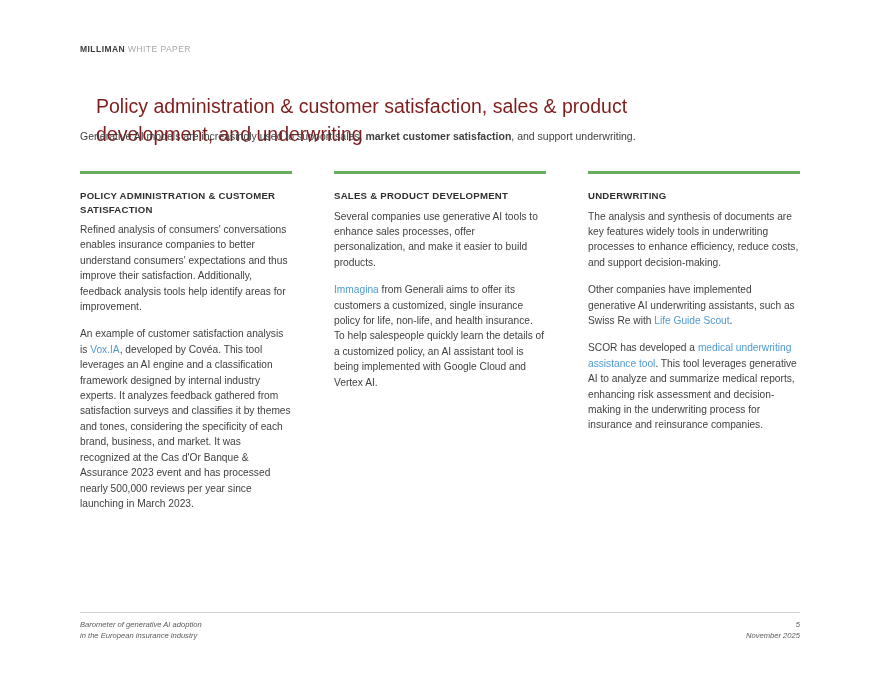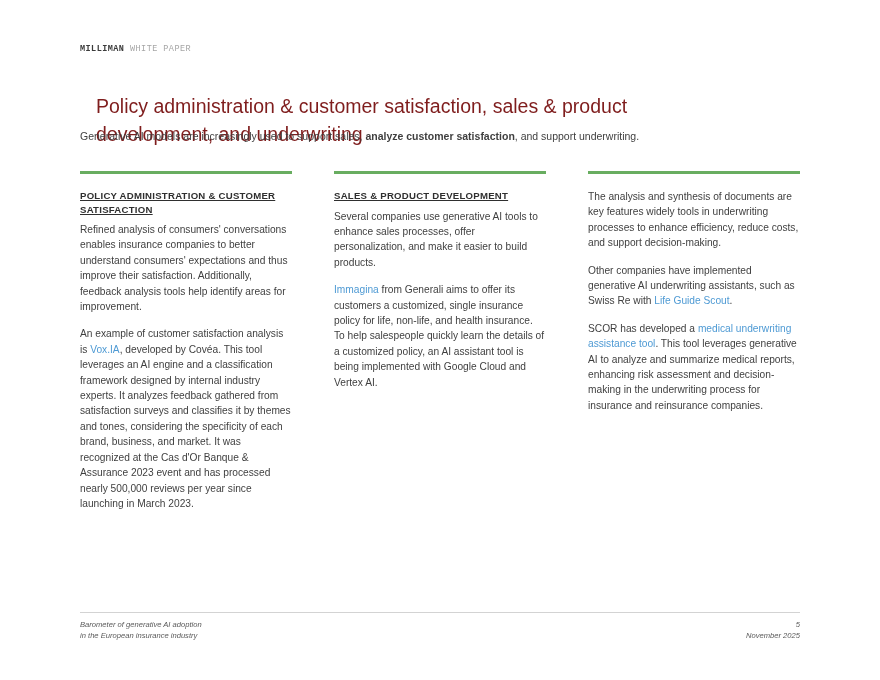--- a/index.html
+++ b/index.html
@@ -24,21 +24,20 @@
 
   
   .running-header {
     position: absolute;
     left: 80px;
     top: 43px;
     font-size: 8.5px;
     letter-spacing: 0.45px;
     line-height: 12px;
     white-space: nowrap;
-    font-family: Liberation Mono, monospace;
   }
   .running-header .brand {
     color: #3b3b3b;
     font-weight: bold;
   }
   .running-header .doctype {
     color: #a6a6a6;
     font-weight: normal;
   }
 
@@ -85,21 +84,20 @@
     margin: 0 0 15px 0;
   }
   .col-head {
     font-size: 9.6px;
     font-weight: bold;
     letter-spacing: 0.25px;
     line-height: 13.5px;
     color: #2f2f2f;
     margin: 0 0 6px 0;
     text-transform: uppercase;
-    text-decoration: underline;
   }
   .col p {
     font-size: 10.2px;
     line-height: 15.4px;
     color: #3f3f3f;
     margin: 0 0 12px 0;
   }
   .col p:last-child { margin-bottom: 0; }
   .lnk {
     color: #4e9ad4;
@@ -136,40 +134,41 @@
 
 <div class="page">
 
   <div class="running-header">
     <span class="brand">MILLIMAN</span>
     <span class="doctype">WHITE PAPER</span>
   </div>
 
   <h1 class="title">Policy administration &amp; customer satisfaction, sales &amp; product development, and underwriting</h1>
 
-  <p class="subtitle"><span>Generative AI models are increasingly used to support sales, </span><b>analyze customer satisfaction</b><span>, and support underwriting.</span></p>
+  <p class="subtitle"><span>Generative AI models are increasingly used to support sales, </span><b>market customer satisfaction</b><span>, and support underwriting.</span></p>
 
   <div class="columns">
 
     <div class="col">
       <div class="rule"></div>
       <div class="col-head">POLICY ADMINISTRATION &amp; CUSTOMER SATISFACTION</div>
       <p>Refined analysis of consumers' conversations enables insurance companies to better understand consumers' expectations and thus improve their satisfaction. Additionally, feedback analysis tools help identify areas for improvement.</p>
       <p><span>An example of customer satisfaction analysis is </span><a class="lnk">Vox.IA</a><span>, developed by Covéa. This tool leverages an AI engine and a classification framework designed by internal industry experts. It analyzes feedback gathered from satisfaction surveys and classifies it by themes and tones, considering the specificity of each brand, business, and market. It was recognized at the Cas d'Or Banque &amp; Assurance 2023 event and has processed nearly 500,000 reviews per year since launching in March 2023.</span></p>
     </div>
 
     <div class="col">
       <div class="rule"></div>
       <div class="col-head">SALES &amp; PRODUCT DEVELOPMENT</div>
       <p>Several companies use generative AI tools to enhance sales processes, offer personalization, and make it easier to build products.</p>
       <p><span></span><a class="lnk">Immagina</a><span> from Generali aims to offer its customers a customized, single insurance policy for life, non-life, and health insurance. To help salespeople quickly learn the details of a customized policy, an AI assistant tool is being implemented with Google Cloud and Vertex AI.</span></p>
     </div>
 
     <div class="col">
       <div class="rule"></div>
+      <div class="col-head">UNDERWRITING</div>
       <p>The analysis and synthesis of documents are key features widely tools in underwriting processes to enhance efficiency, reduce costs, and support decision-making.</p>
       <p><span>Other companies have implemented generative AI underwriting assistants, such as Swiss Re with </span><a class="lnk">Life Guide Scout</a><span>.</span></p>
       <p><span>SCOR has developed a </span><a class="lnk">medical underwriting assistance tool</a><span>. This tool leverages generative AI to analyze and summarize medical reports, enhancing risk assessment and decision-making in the underwriting process for insurance and reinsurance companies.</span></p>
     </div>
 
   </div>
 
   <div class="footer-rule"></div>
 
   <div class="footer">

